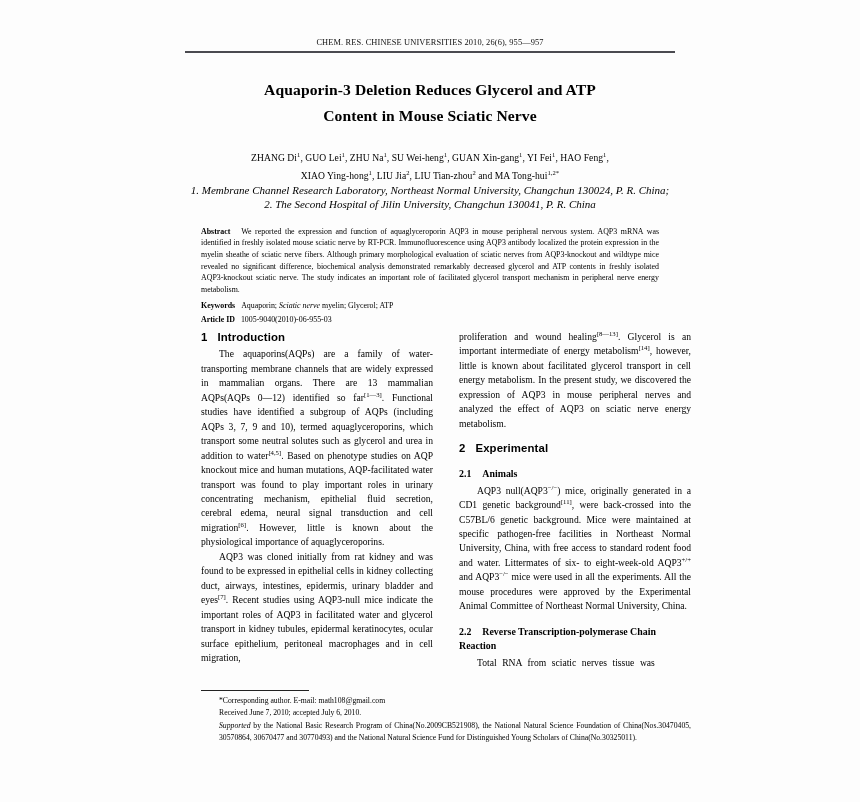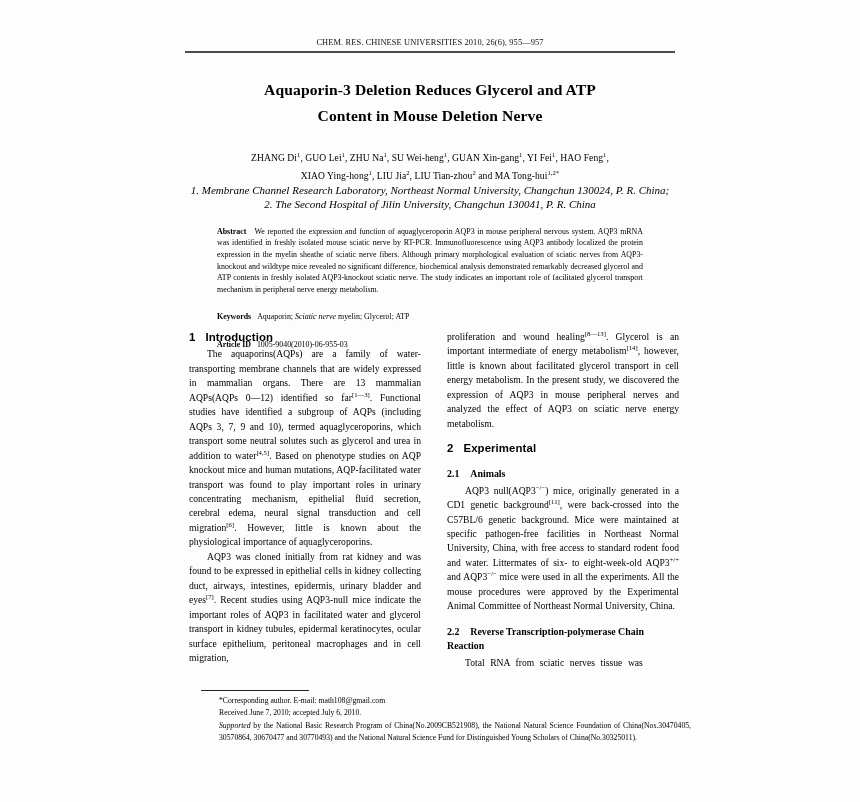--- a/index.html
+++ b/index.html
@@ -71,30 +71,30 @@
   }
 
   
   .abstract-block {
     margin: 16px 16px 0 16px;
     font-size: 7.9px;
     line-height: 11.6px;
     text-align: justify;
   }
   .abstract-block .lbl { font-weight: bold; }
-  .abstract-block p { margin: 16px; text-indent: 0; }
+  .abstract-block p { margin: 0; text-indent: 0; }
   .abstract-block p.kw { margin-top: 5px; }
   .abstract-block p.aid { margin-top: 2px; }
   .abstract-block i { font-style: italic; }
 
   
   .cols {
     position: absolute;
     top: 330px;
-    left: 4px;
+    left: 16px;
     width: 490px;
     height: 360px;
   }
   .col {
     position: absolute;
     top: 0;
     width: 232px;
     font-size: 9.6px;
     line-height: 14.45px;
     text-align: justify;
@@ -150,21 +150,21 @@
 <body>
 
 <div class="page">
   <div class="content">
 
     <div class="runhead">CHEM. RES. CHINESE UNIVERSITIES 2010, 26(6), 955—957</div>
     <div class="rule"></div>
 
     <div class="title">
       <div>Aquaporin-3 Deletion Reduces Glycerol and ATP</div>
-      <div>Content in Mouse Deletion Nerve</div>
+      <div>Content in Mouse Sciatic Nerve</div>
     </div>
 
     <div class="authors">
       <div>
         ZHANG Di<sup>1</sup>, GUO Lei<sup>1</sup>, ZHU Na<sup>1</sup>, SU Wei-heng<sup>1</sup>, GUAN Xin-gang<sup>1</sup>, YI Fei<sup>1</sup>, HAO Feng<sup>1</sup>,
       </div>
       <div>
         XIAO Ying-hong<sup>1</sup>, LIU Jia<sup>2</sup>, LIU Tian-zhou<sup>2</sup> and MA Tong-hui<sup>1,2*</sup>
       </div>
     </div>

